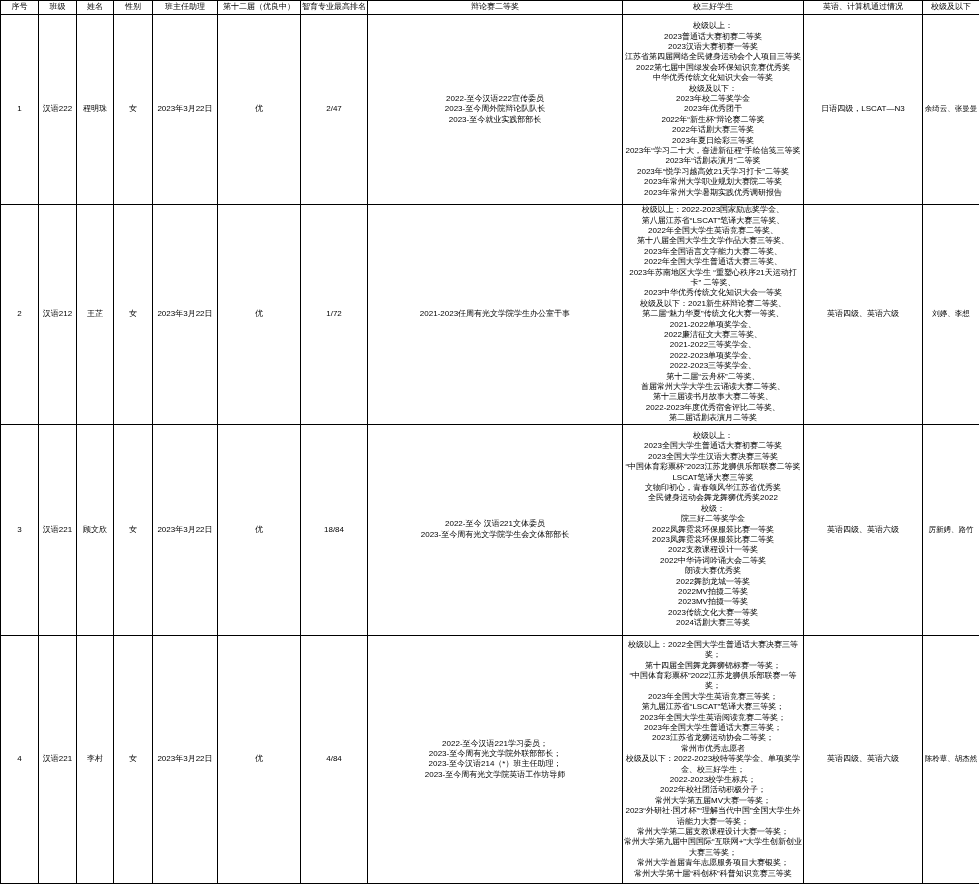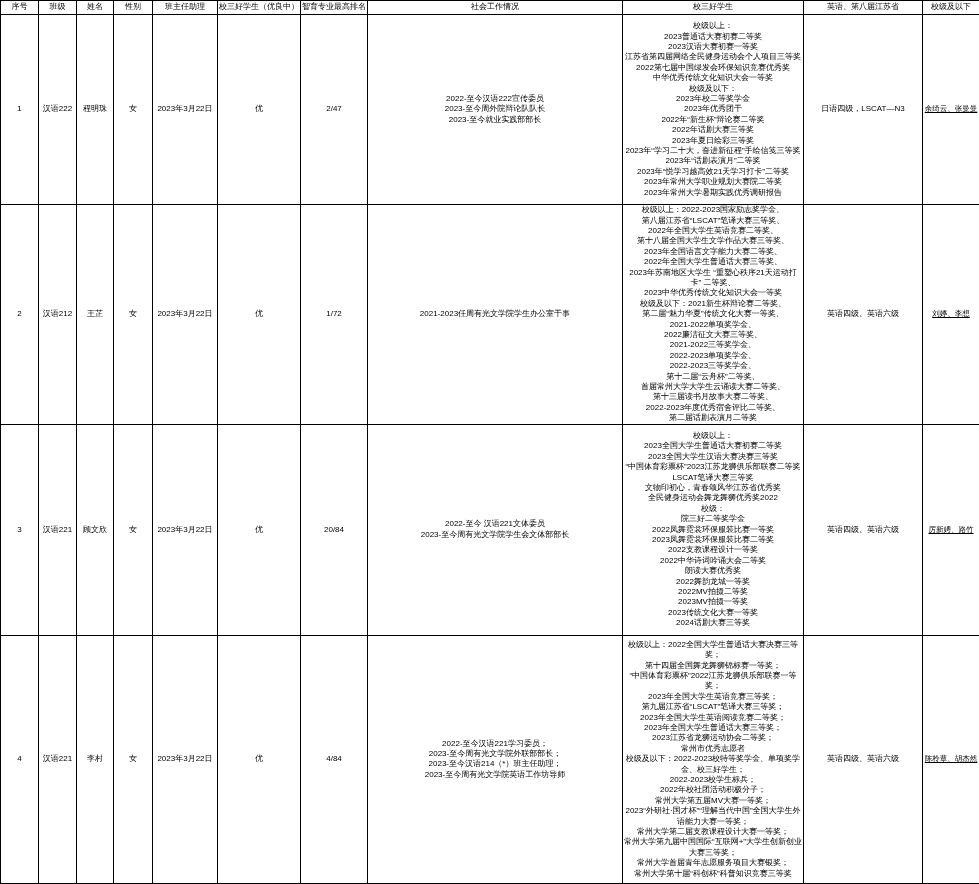--- a/index.html
+++ b/index.html
@@ -15,21 +15,21 @@
     line-height:10.4px;
     white-space:pre-line;
     word-break:break-all;
     overflow:hidden;
   }
   thead tr{height:14px;}
   tbody tr:nth-child(1){height:190px;}
   tbody tr:nth-child(2){height:218px;}
   tbody tr:nth-child(3){height:211px;}
   tbody tr:nth-child(4){height:248px;}
-  td.contacts{font-size:7.5px;text-decoration:underline;}
+  td.contacts{font-size:7.5px;}
 </style>
 </head>
 <body>
 
 <table>
   <colgroup>
     <col style="width:38px">
       <col style="width:38px">
       <col style="width:37px">
       <col style="width:39px">
@@ -41,25 +41,25 @@
       <col style="width:119px">
       <col style="width:57px">
   </colgroup>
   <thead>
     <tr>
       <th>序号</th>
       <th>班级</th>
       <th>姓名</th>
       <th>性别</th>
       <th>班主任助理</th>
-      <th>校三好学生（优良中）</th>
+      <th>第十二届（优良中）</th>
       <th>智育专业最高排名</th>
-      <th>社会工作情况</th>
+      <th>辩论赛二等奖</th>
       <th>校三好学生</th>
-      <th>英语、第八届江苏省</th>
+      <th>英语、计算机通过情况</th>
       <th>校级及以下</th>
     </tr>
   </thead>
   <tbody>
     <tr>
       <td>1</td>
       <td>汉语222</td>
       <td>程明珠</td>
       <td>女</td>
       <td>2023年3月22日</td>
@@ -120,21 +120,21 @@
       <td>英语四级、英语六级</td>
       <td class="contacts">刘婷、李想</td>
     </tr>
     <tr>
       <td>3</td>
       <td>汉语221</td>
       <td>顾文欣</td>
       <td>女</td>
       <td>2023年3月22日</td>
       <td>优</td>
-      <td>20/84</td>
+      <td>18/84</td>
       <td>2022-至今 汉语221文体委员
 2023-至今周有光文学院学生会文体部部长</td>
       <td>校级以上：
 2023全国大学生普通话大赛初赛二等奖
 2023全国大学生汉语大赛决赛三等奖
 “中国体育彩票杯”2023江苏龙狮俱乐部联赛二等奖
 LSCAT笔译大赛三等奖
 文物印初心，青春颂风华江苏省优秀奖
 全民健身运动会舞龙舞狮优秀奖2022
 校级：

